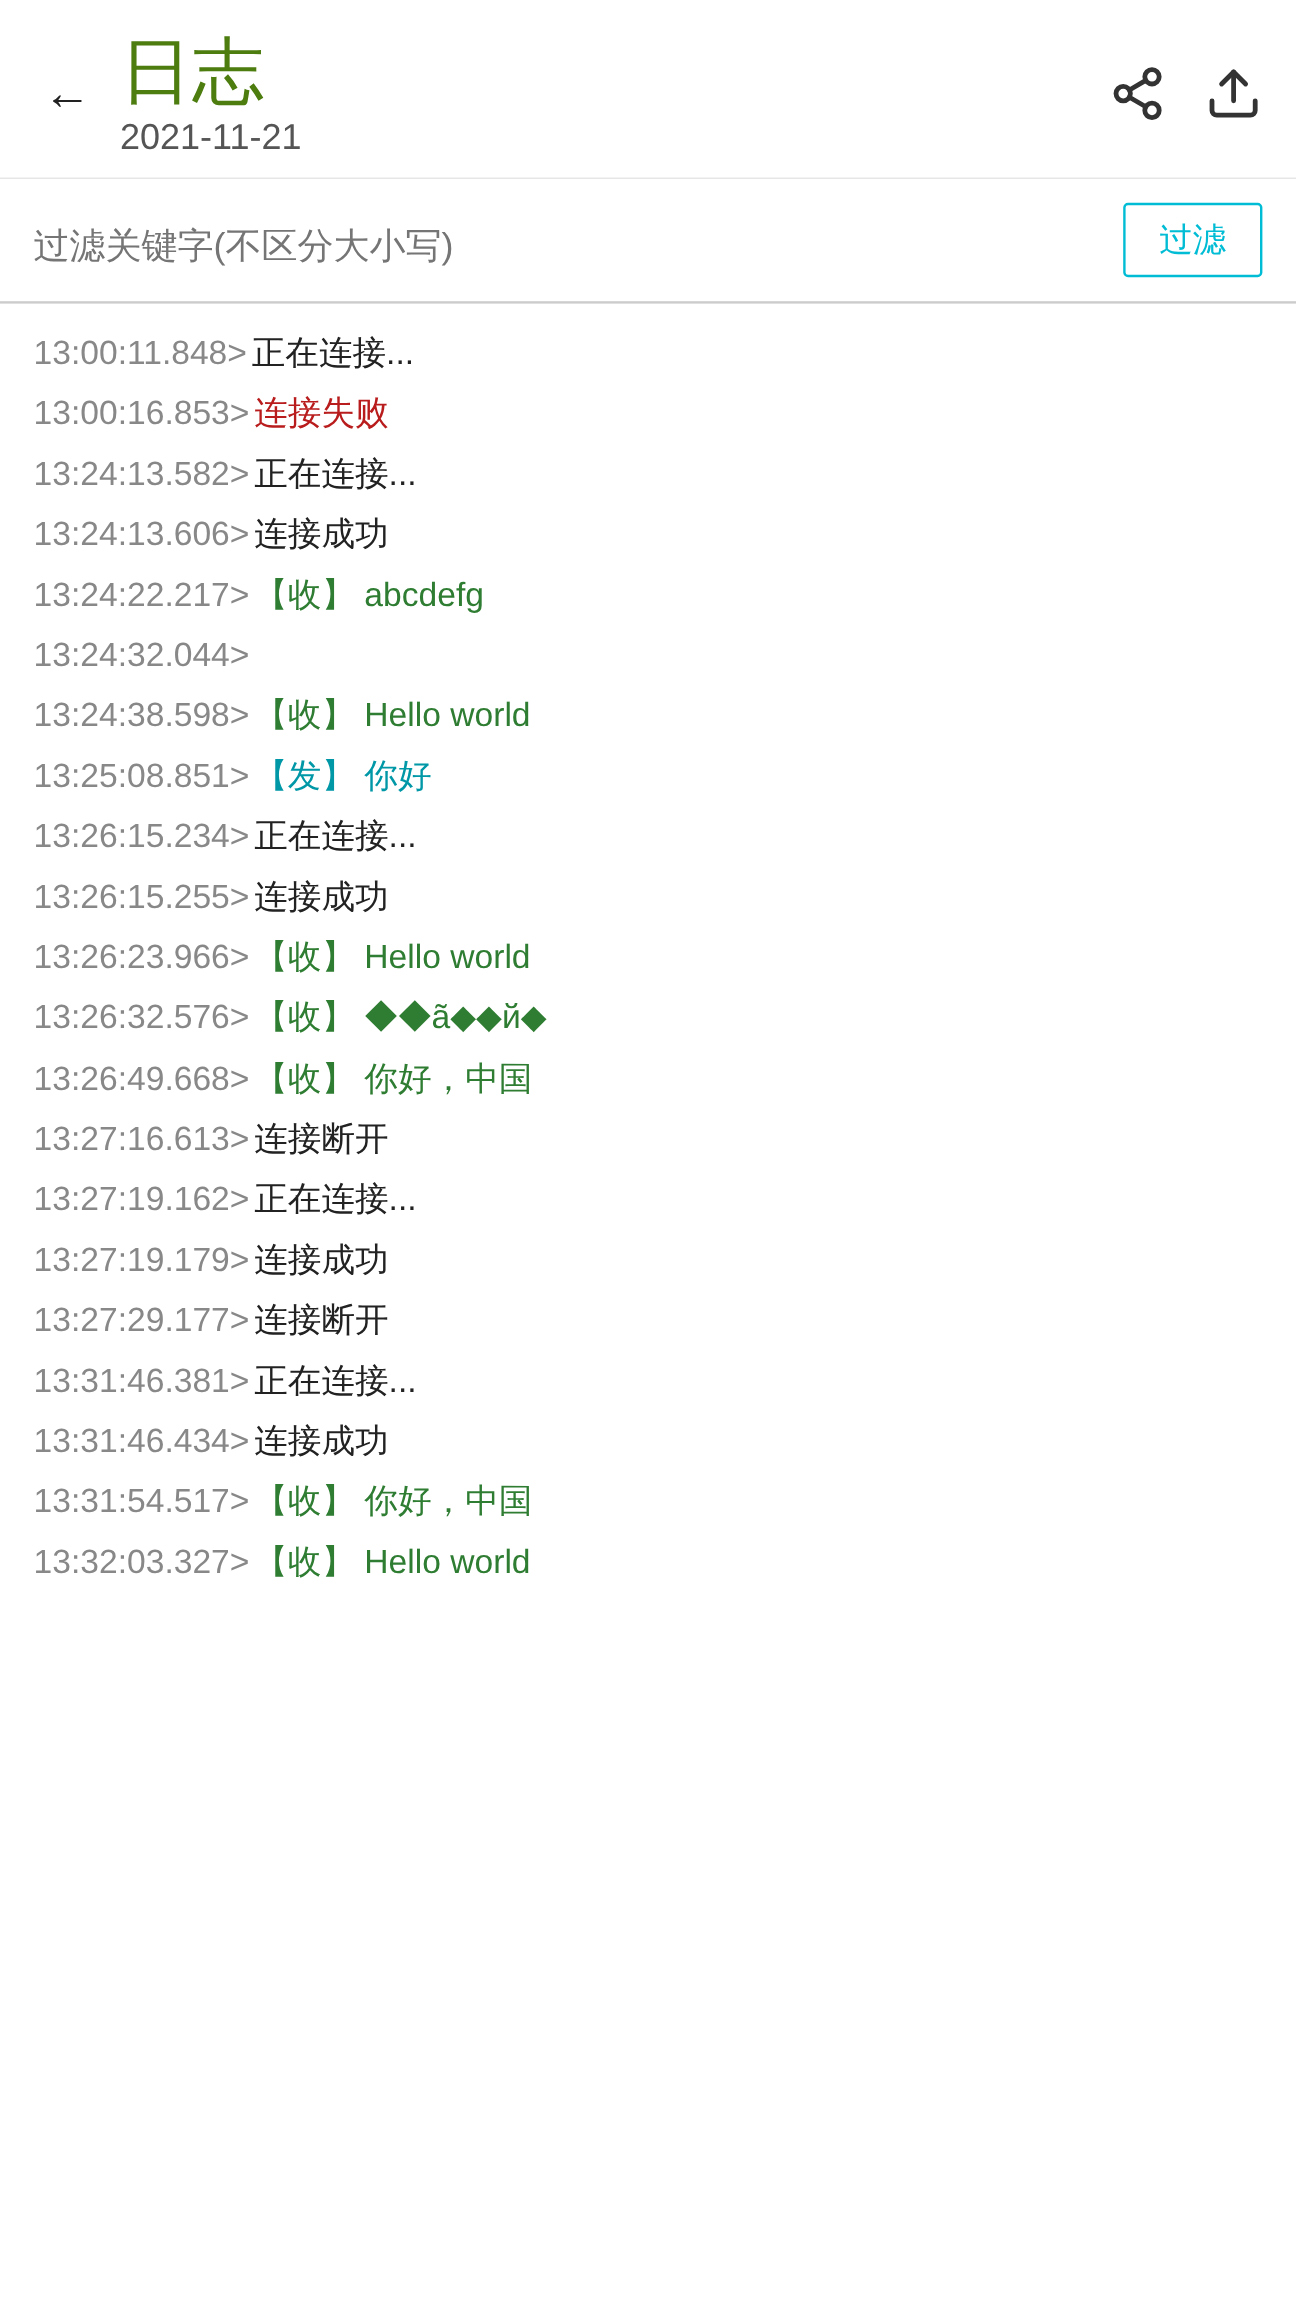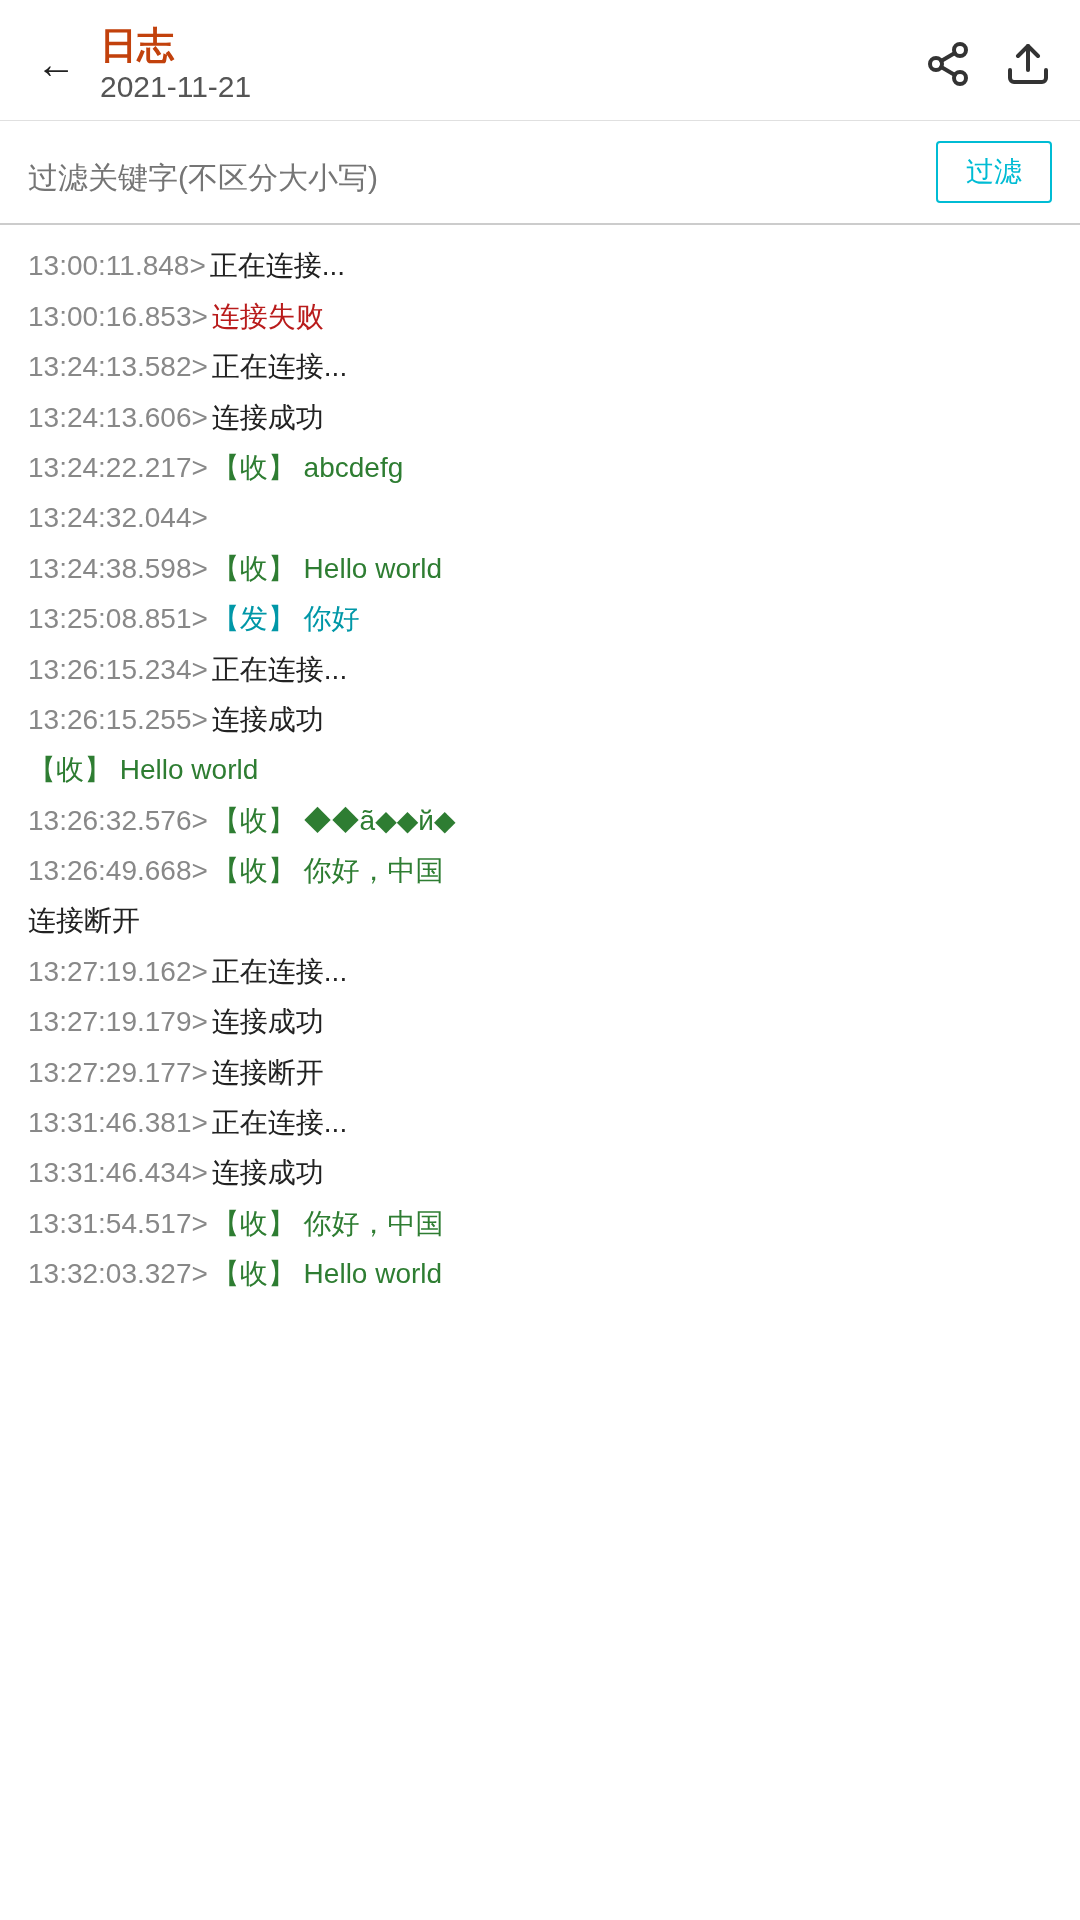--- a/index.html
+++ b/index.html
@@ -32,23 +32,23 @@
       margin-right: 16px;
       padding: 4px 8px;
       line-height: 1;
     }
 
     .header-title-block {
       flex: 1;
     }
 
     .header-title {
-      font-size: 37px;
-      font-weight: 700;
-      color: #c2410c;
+      font-size: 60px;
+      font-weight: 400;
+      color: #4d7c0f;
       line-height: 1.2;
     }
 
     .header-subtitle {
       font-size: 30px;
       color: #555;
       margin-top: 2px;
     }
 
     .header-icons {
@@ -208,31 +208,33 @@
     </div>
     <div class="log-entry">
       <span class="log-time">13:26:15.234&gt;</span>
       <span class="log-content normal"> 正在连接...</span>
     </div>
     <div class="log-entry">
       <span class="log-time">13:26:15.255&gt;</span>
       <span class="log-content normal"> 连接成功</span>
     </div>
     <div class="log-entry">
+      <span class="log-time">13:26:23.966&gt;</span>
       <span class="log-content recv"> 【收】 Hello world</span>
     </div>
     <div class="log-entry">
       <span class="log-time">13:26:32.576&gt;</span>
       <span class="log-content recv"> 【收】 ◆◆ã◆◆й◆</span>
     </div>
     <div class="log-entry">
       <span class="log-time">13:26:49.668&gt;</span>
       <span class="log-content recv"> 【收】 你好，中国</span>
     </div>
     <div class="log-entry">
+      <span class="log-time">13:27:16.613&gt;</span>
       <span class="log-content normal"> 连接断开</span>
     </div>
     <div class="log-entry">
       <span class="log-time">13:27:19.162&gt;</span>
       <span class="log-content normal"> 正在连接...</span>
     </div>
     <div class="log-entry">
       <span class="log-time">13:27:19.179&gt;</span>
       <span class="log-content normal"> 连接成功</span>
     </div>

